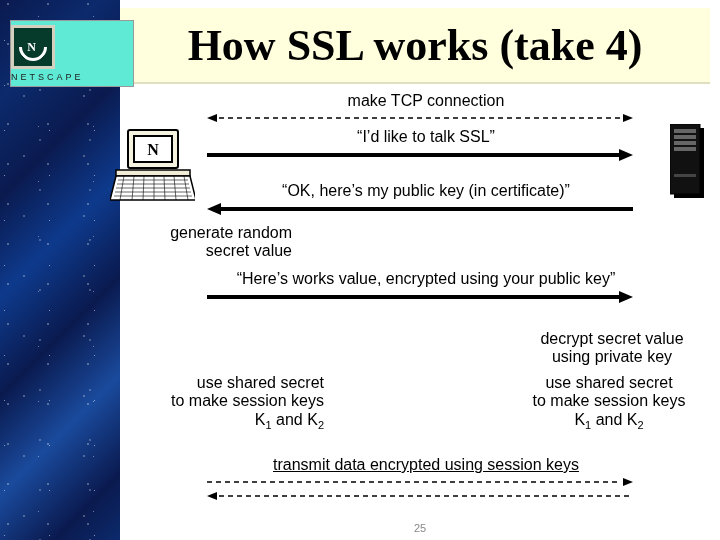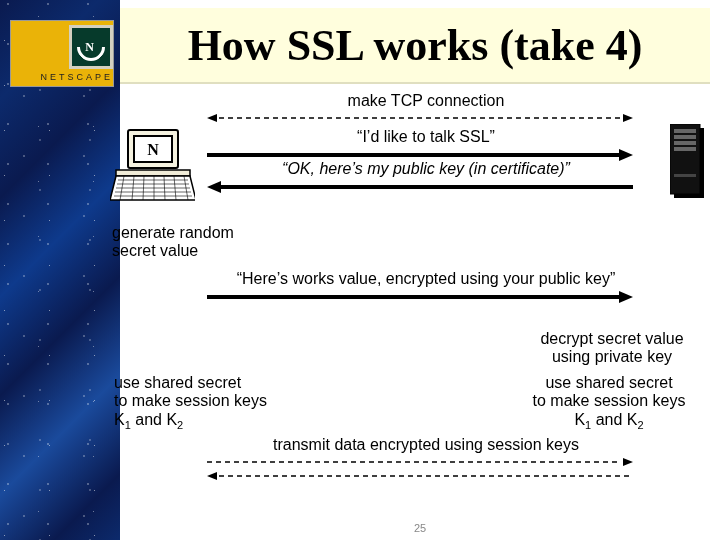--- a/index.html
+++ b/index.html
@@ -28,29 +28,29 @@
       radial-gradient(circle at 20% 10%, rgba(255,255,255,0.5) 0.5px, transparent 1px),
       radial-gradient(circle at 70% 30%, rgba(255,255,255,0.4) 0.5px, transparent 1px),
       radial-gradient(circle at 40% 60%, rgba(255,255,255,0.45) 0.5px, transparent 1px),
       radial-gradient(circle at 80% 80%, rgba(255,255,255,0.4) 0.5px, transparent 1px),
       radial-gradient(circle at 10% 90%, rgba(255,255,255,0.5) 0.5px, transparent 1px);
     background-size: 40px 40px, 55px 55px, 60px 60px, 50px 50px, 45px 45px;
   }
   .logo-box {
     position: absolute;
     left: 10px; top: 20px;
-    width: 104px;
-    background: #eab308;
+    width: 124px;
+    background: #5eead4;
     border: 1px solid #999;
     z-index: 3;
     text-align: center;
     padding: 4px 0;
     display: flex;
     flex-direction: column;
-    align-items: flex-end;
+    align-items: flex-start;
   }
   .logo-square {
     width: 44px; height: 44px;
     background: #063a2b;
     border: 3px solid #d4d0c0;
     display: flex; align-items: center; justify-content: center;
     margin-bottom: 3px;
   }
   .logo-arc {
     width: 28px; height: 28px;
@@ -104,21 +104,21 @@
     left: 0;
     width: 100%;
     text-align: center;
     font-size: 16px;
     color: #000;
   }
   .arrow-svg { display: block; margin: 0 auto; }
   .caption { margin-bottom: 2px; padding-left: 12px; }
   .note-left {
     position: absolute;
-    text-align: left;
+    text-align: right;
     font-size: 16px;
     line-height: 1.15;
   }
   .note-right {
     position: absolute;
     text-align: center;
     font-size: 16px;
     line-height: 1.15;
   }
   .client, .server {
@@ -199,21 +199,21 @@
   </div>
 
   <div class="row" style="top:44px;">
     <div class="caption">“I’d like to talk SSL”</div>
     <svg class="arrow-svg" width="430" height="14">
       <line x1="2" y1="7" x2="416" y2="7" stroke="#000" stroke-width="4"></line>
       <polygon points="428,7 414,1 414,13" fill="#000"></polygon>
     </svg>
   </div>
 
-  <div class="row" style="top:76px;font-style:italic;">
+  <div class="row" style="top:98px;">
     <div class="caption">“OK, here’s my public key (in certificate)”</div>
     <svg class="arrow-svg" width="430" height="14">
       <line x1="14" y1="7" x2="428" y2="7" stroke="#000" stroke-width="4"></line>
       <polygon points="2,7 16,1 16,13" fill="#000"></polygon>
     </svg>
   </div>
 
   <div class="note-left" style="left:-8px; top:140px; width:180px; white-space:pre-line;">generate random
 secret value</div>
 
@@ -237,21 +237,21 @@
   </div>
 
   <div class="note-right" style="right:6px; top:290px; width:210px;">
     <div>use shared secret</div>
     <div>to make session keys</div>
     <div>
       <span>K</span><sub>1</sub><span> and K</span><sub>2</sub>
     </div>
   </div>
 
-  <div class="row" style="top:352px;">
+  <div class="row" style="top:372px;text-decoration:underline;">
     <div class="caption">transmit data encrypted using session keys</div>
     <svg class="arrow-svg" width="430" height="12">
       <line x1="2" y1="6" x2="416" y2="6" stroke="#000" stroke-width="1.5" stroke-dasharray="5 4"></line>
       <polygon points="428,6 418,2 418,10" fill="#000"></polygon>
     </svg>
     <svg class="arrow-svg" width="430" height="12" style="margin-top:2px;">
       <line x1="14" y1="6" x2="428" y2="6" stroke="#000" stroke-width="1.5" stroke-dasharray="5 4"></line>
       <polygon points="2,6 12,2 12,10" fill="#000"></polygon>
     </svg>
   </div>

